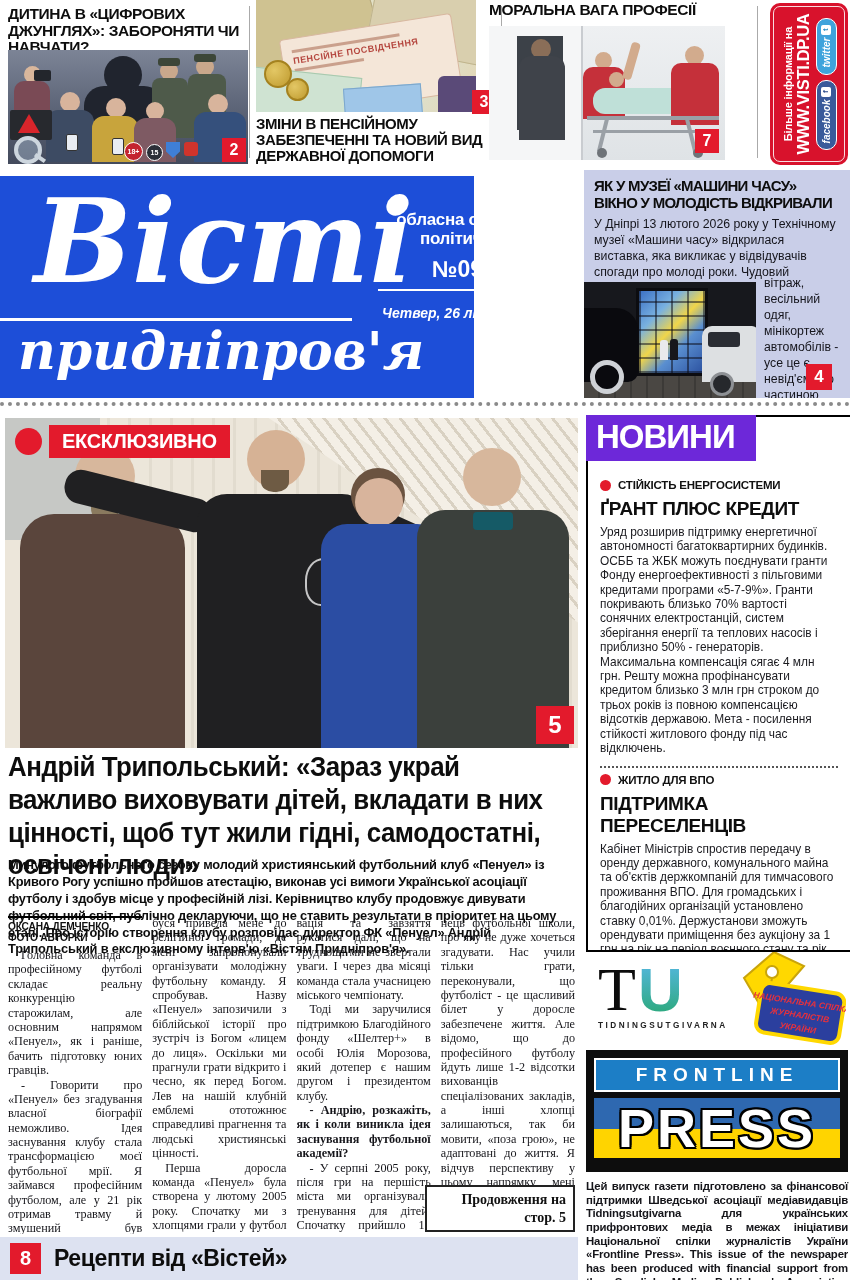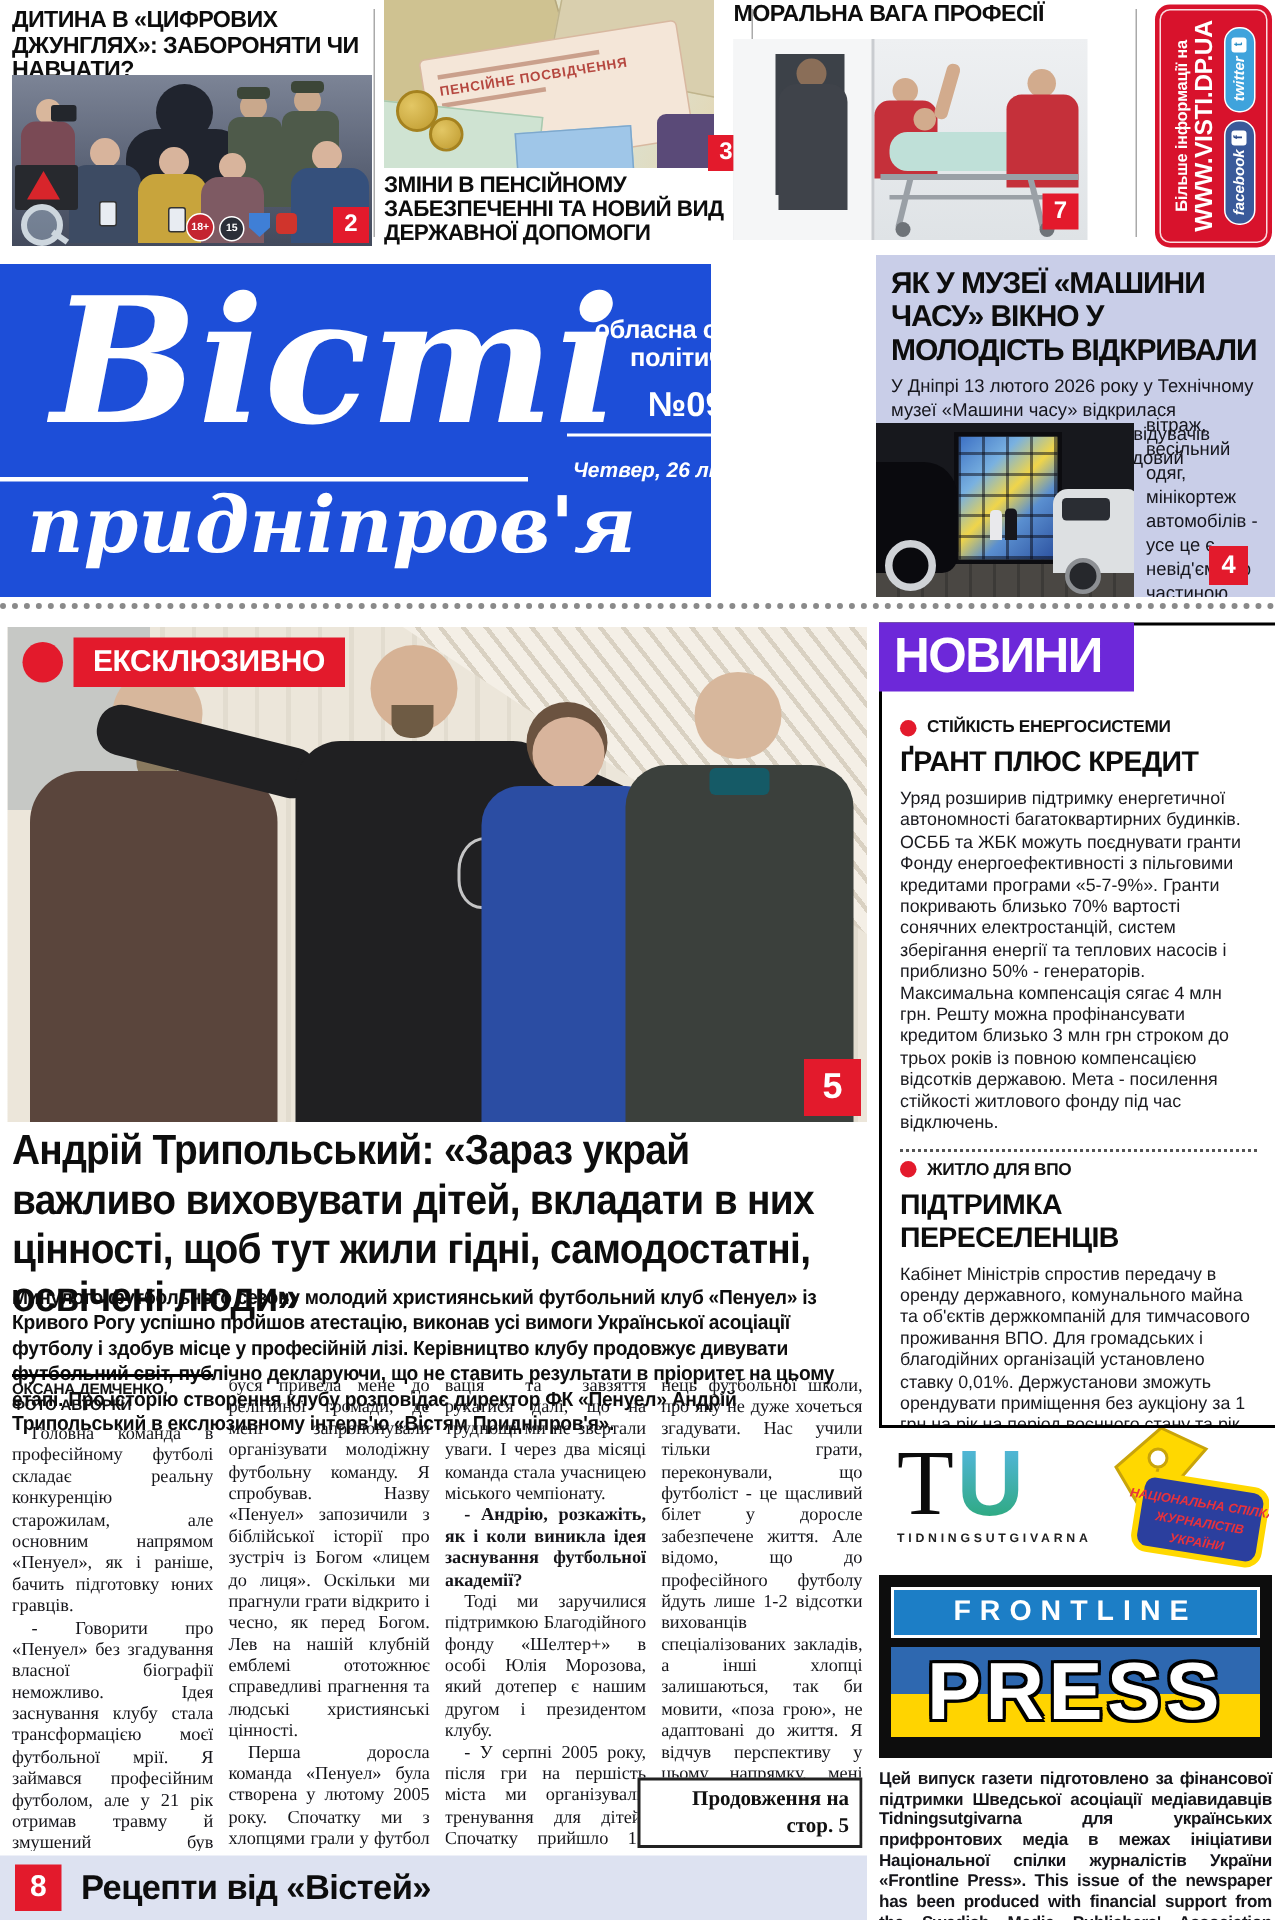--- a/index.html
+++ b/index.html
@@ -84,21 +84,21 @@
   .m-prid{position:absolute;left:18px;top:146px;color:#fff;font-family:"DejaVu Serif",serif;
           font-style:italic;font-weight:bold;font-size:52px;line-height:1.1;}
   .m-info{position:absolute;left:378px;top:34px;width:178px;text-align:right;color:#fff;}
   .i-type{font-size:17px;font-weight:bold;line-height:1.12;letter-spacing:-0.3px;}
   .i-issue{font-size:23px;font-weight:bold;margin-top:8px;}
   .i-line{height:2px;background:#fff;margin-top:6px;}
   .i-date{font-size:14px;font-style:italic;font-weight:bold;margin-top:14px;}
   .dot-rule{position:absolute;left:0;top:402px;width:850px;border-top:4px dotted #8a8a8a;}
   
   .museum{position:absolute;left:584px;top:170px;width:266px;height:228px;background:#c9cee8;overflow:hidden;}
-  .mus-title{margin:8px 10px 0;font-size:20px;font-weight:bold;line-height:1.12;letter-spacing:-0.7px;color:#0d0d0d;}
+  .mus-title{margin:8px 10px 0;font-size:15px;font-weight:bold;line-height:1.12;letter-spacing:-0.7px;color:#0d0d0d;}
   .mus-intro{margin:5px 10px 0;font-size:12.3px;line-height:1.3;color:#15151c;}
   .mus-rest{position:absolute;left:180px;top:106px;width:80px;font-size:12.3px;line-height:1.3;color:#15151c;}
   .mus-photo{position:absolute;left:0;top:112px;width:172px;height:116px;background:#17181d;overflow:hidden;}
   .mus-floor{position:absolute;left:0;bottom:0;width:100%;height:30px;
              background:repeating-linear-gradient(90deg,#4a4743 0 14px,#3c3a37 14px 16px);}
   .glass{position:absolute;left:52px;top:6px;width:66px;height:82px;border:3px solid #0c0c10;
          background:linear-gradient(135deg,#3b6fc4 0%,#79b1e0 28%,#f0d54a 48%,#5a8fd0 66%,#2a4f9e 100%);}
   .glass::after{content:'';position:absolute;inset:0;
      background:repeating-linear-gradient(90deg,rgba(10,10,20,.5) 0 2px,transparent 2px 16px),
                 repeating-linear-gradient(0deg,rgba(10,10,20,.5) 0 2px,transparent 2px 14px);}
@@ -353,22 +353,22 @@
       <div class="byline">ОКСАНА ДЕМЧЕНКО, ФОТО АВТОРКИ</div>
     <p class="ap">Головна команда в професійному футболі складає реальну конкуренцію старожилам, але основним напрямом «Пенуел», як і раніше, бачить підготовку юних гравців.</p>
         <p class="ap">- Говорити про «Пенуел» без згадування власної біографії неможливо. Ідея заснування клубу стала трансформацією моєї футбольної мрії. Я займався професійним футболом, але у 21 рік отримав травму й змушений був відмовитися від подальшої спортивної кар'єри.</p>
       </div>
     <div class="acol">
         <p class="ap cont">буся привела мене до релігійної громади, де мені запропонували організувати молодіжну футбольну команду. Я спробував. Назву «Пенуел» запозичили з біблійської історії про зустріч із Богом «лицем до лиця». Оскільки ми прагнули грати відкрито і чесно, як перед Богом. Лев на нашій клубній емблемі ототожнює справедливі прагнення та людські християнські цінності.</p>
         <p class="ap">Перша доросла команда «Пенуел» була створена у лютому 2005 року. Спочатку ми з хлопцями грали у футбол саморобним м'ячем на прибудинкових полях житлових кварталів. М'яч не тримав форму, постійно здувався. Але у нас була така моти-</p>
       </div>
     <div class="acol">
         <p class="ap cont">вація та завзяття рухатися далі, що на труднощі ми не звертали уваги. І через два місяці команда стала учасницею міського чемпіонату.</p>
+        <p class="ap">Тоді ми заручилися підтримкою Благодійного фонду «Шелтер+» в особі Юлія Морозова, який дотепер є нашим другом і президентом клубу.</p>
         <p class="ap q">- Андрію, розкажіть, як і коли виникла ідея заснування футбольної академії?</p>
-        <p class="ap">Тоді ми заручилися підтримкою Благодійного фонду «Шелтер+» в особі Юлія Морозова, який дотепер є нашим другом і президентом клубу.</p>
         <p class="ap">- У серпні 2005 року, після гри на першість міста ми організували тренування для дітей. Спочатку прийшло 12 хлопчиків, а через кілька тижнів - 60. А це чотири команди - три дитячі та одна доросла.</p>
       </div>
     <div class="acol">
         <p class="ap cont">нець футбольної школи, про яку не дуже хочеться згадувати. Нас учили тільки грати, переконували, що футболіст - це щасливий білет у доросле забезпечене життя. Але відомо, що до професійного футболу йдуть лише 1-2 відсотки вихованців спеціалізованих закладів, а інші хлопці залишаються, так би мовити, «поза грою», не адаптовані до життя. Я відчув перспективу у цьому напрямку, мені хотілося б підтримати молодих людей, таких же, як і я, спробувати тренувати, навчати грати чесно, без хитрощів, підстав та обдурювань.</p>
       </div>
     <div class="contbox">Продовження на стор. 5</div>
   </div>
 
   <div class="footbar">
     <div class="pg pg-8">8</div>

